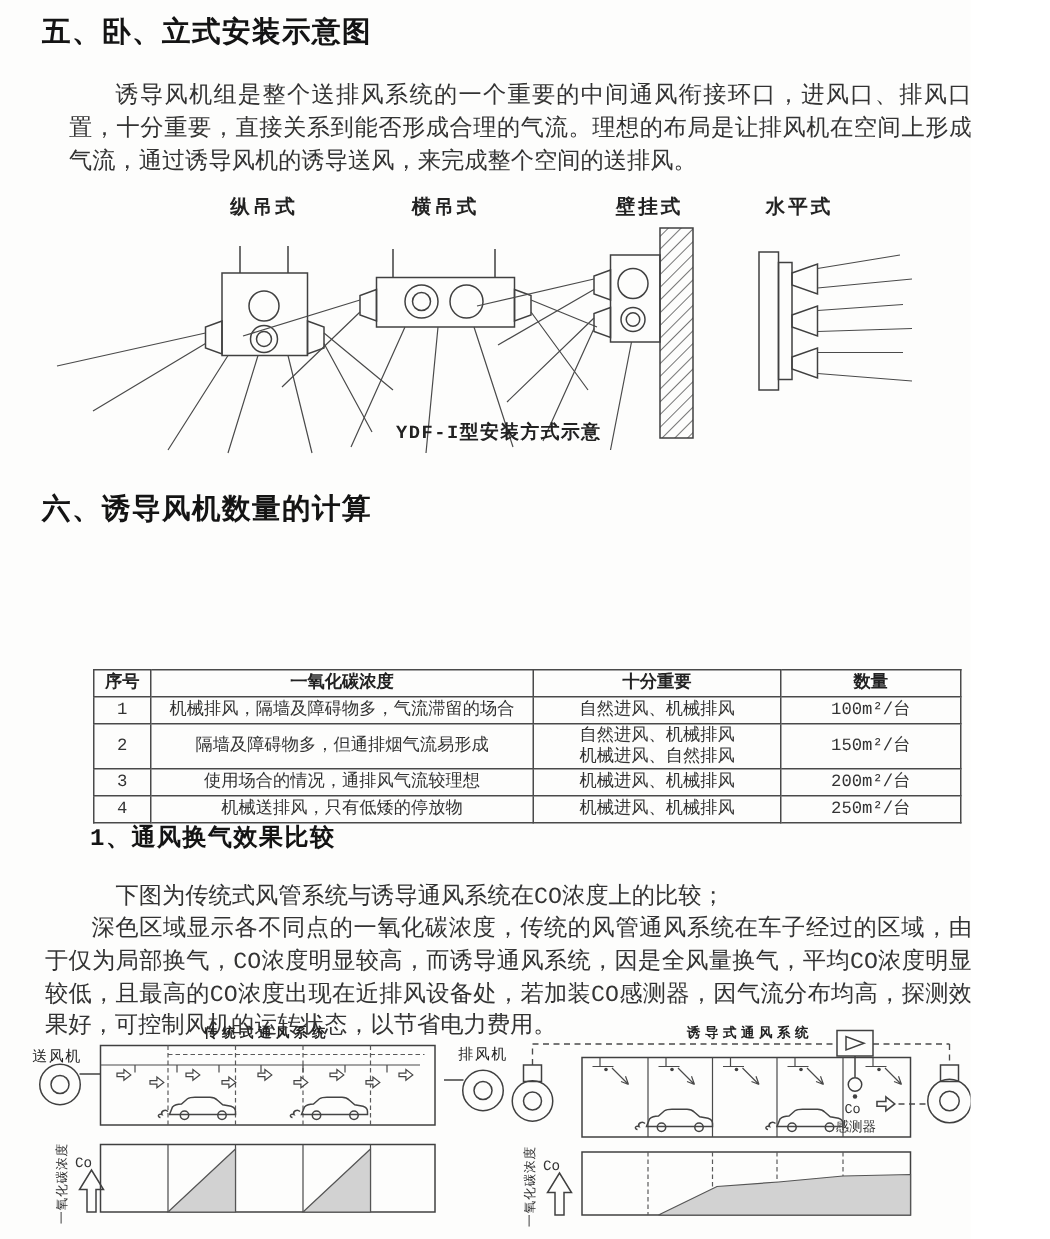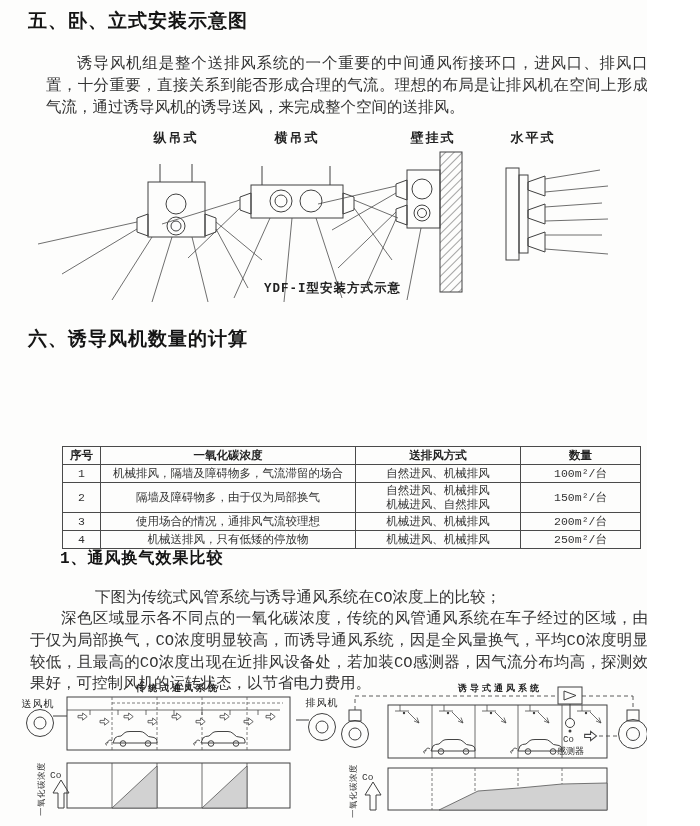--- a/index.html
+++ b/index.html
@@ -98,37 +98,37 @@
     <colgroup>
         <col style="width:38px">
         <col style="width:255px">
         <col style="width:165px">
         <col style="width:120px">
       </colgroup>
     <thead>
       <tr>
         <th>序号</th>
         <th>一氧化碳浓度</th>
-        <th>送排风方式</th>
+        <th>十分重要</th>
         <th>数量</th>
       </tr>
     </thead>
     <tbody>
       <tr>
         <td>1</td>
         <td class="scenario">机械排风，隔墙及障碍物多，气流滞留的场合</td>
         <td>
             <div>自然进风、机械排风</div>
             <div></div>
           </td>
         <td>100m²/台</td>
       </tr>
       <tr>
         <td>2</td>
-        <td class="scenario">隔墙及障碍物多，由于仅为局部换气</td>
+        <td class="scenario">隔墙及障碍物多，但通排烟气流易形成</td>
         <td>
             <div>自然进风、机械排风</div>
             <div>机械进风、自然排风</div>
           </td>
         <td>150m²/台</td>
       </tr>
       <tr>
         <td>3</td>
         <td class="scenario">使用场合的情况，通排风气流较理想</td>
         <td>
@@ -143,21 +143,21 @@
         <td>
             <div>机械进风、机械排风</div>
             <div></div>
           </td>
         <td>250m²/台</td>
       </tr>
     </tbody>
   </table>
 
   <h2 class="sub abs" style="left:60px;top:548px;">1、通风换气效果比较</h2>
-  <p class="body abs" style="left:48px;top:572px;width:618px;">下图为传统式风管系统与诱导通风系统在CO浓度上的比较；</p>
+  <p class="body abs" style="left:30px;top:572px;width:618px;">下图为传统式风管系统与诱导通风系统在CO浓度上的比较；</p>
   <p class="body abs" style="left:14px;top:593px;width:618px;">深色区域显示各不同点的一氧化碳浓度，传统的风管通风系统在车子经过的区域，由于仅为局部换气，CO浓度明显较高，而诱导通风系统，因是全风量换气，平均CO浓度明显较低，且最高的CO浓度出现在近排风设备处，若加装CO感测器，因气流分布均高，探测效果好，可控制风机的运转状态，以节省电力费用。</p>
 
   <svg class="abs" style="left:0;top:680px;" width="700" height="146" viewBox="0 0 700 146">
     <defs>
       <path id="harrow2" d="M0,2.4 H4.6 V0 L9.2,3.6 L4.6,7.2 V4.8 H0 Z"></path>
       <g id="car" fill="none" stroke="#444" stroke-width="1">
         <path d="M1,13 L3,8 Q5,6 9,6 L13,2.5 Q14.5,1.5 18,1.5 L28,1.5 Q31,1.5 33,3.5 L36.5,6.5 L42,7.5 Q45,8.5 45,11 L45,13 Z"></path>
         <circle cx="11" cy="13.5" r="2.8"></circle>
         <circle cx="36" cy="13.5" r="2.8"></circle>
         <path d="M0,11 c-2,-2 -5,0 -4,2 c-3,-1 -3,2 -1,2"></path>

